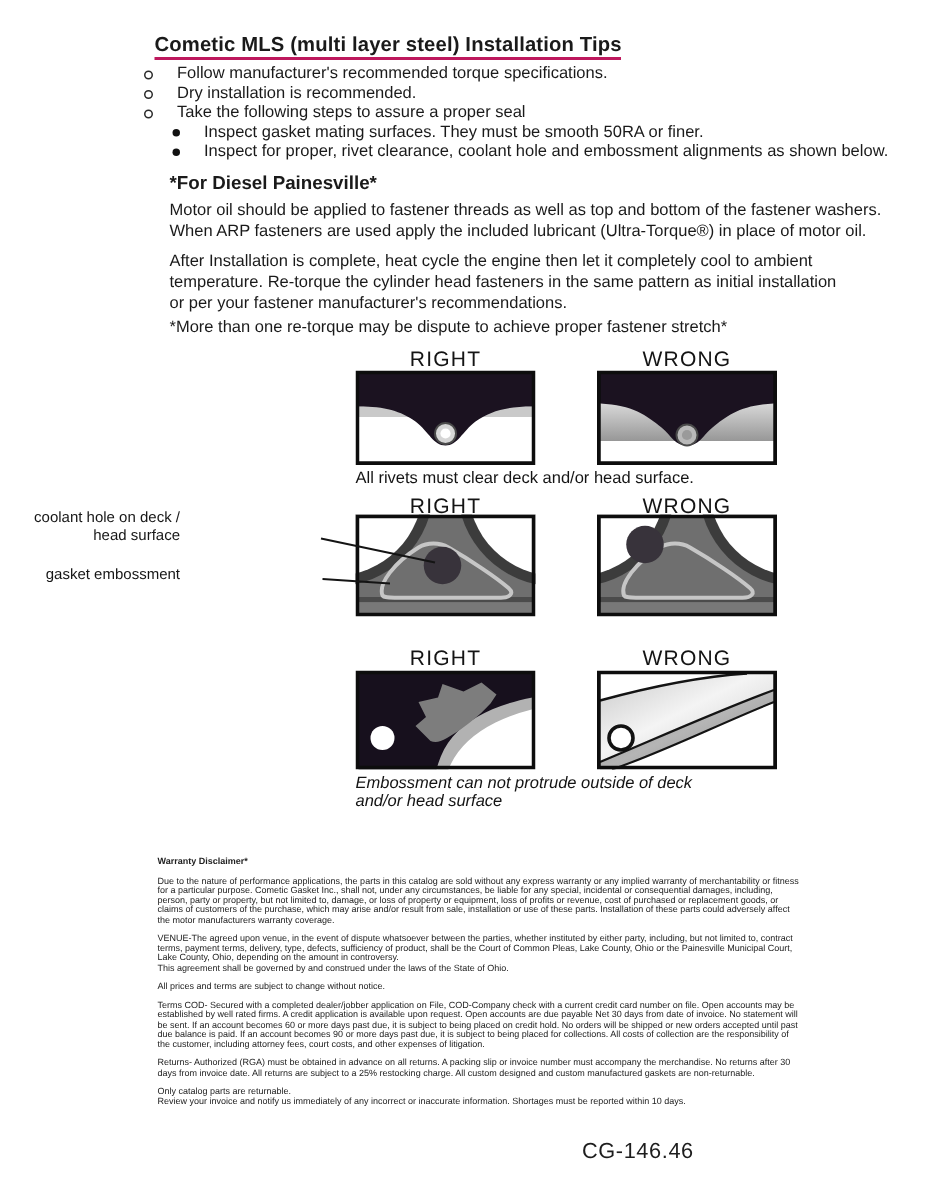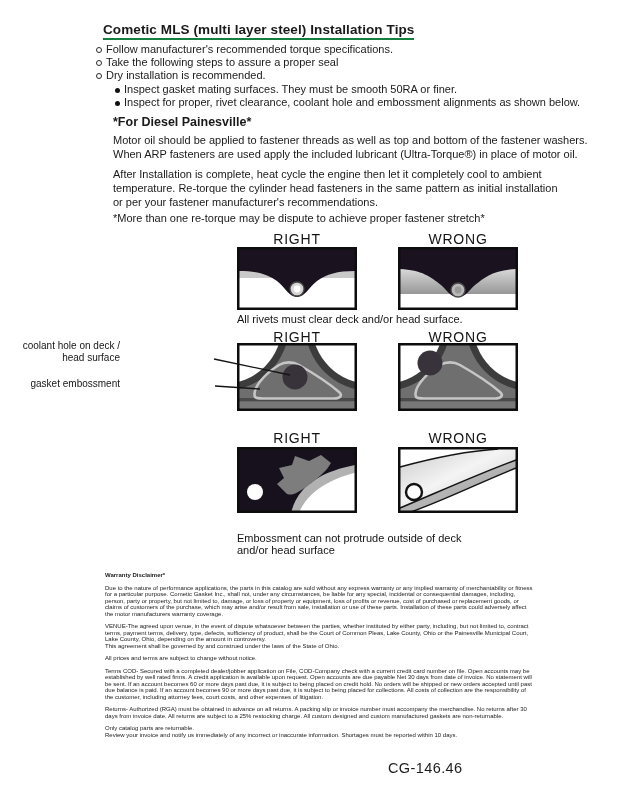--- a/index.html
+++ b/index.html
@@ -2,29 +2,29 @@
 <html><head>
 <meta charset="utf-8">
 <style>
   html,body { margin:0; padding:0; background:#ffffff; }
   .page {
     position:relative; width:618px; height:800px; background:#ffffff;
     font-family:"Liberation Sans", sans-serif; color:#1a1a1a; overflow:hidden;
   }
   .title {
     position:absolute; left:103px; top:22px; font-size:13.5px; font-weight:bold;
-    border-bottom:2px solid #15803d; padding-bottom:1px; letter-spacing:0.1px;
+    border-bottom:2px solid #be185d; padding-bottom:1px; letter-spacing:0.1px;
   }
   .bullets { position:absolute; left:96px; top:43px; font-size:11px; }
-  .b-row { display:flex; align-items:flex-start; height:13px; }
+  .b-row { display:flex; align-items:flex-start; height:13px;gap:12px; }
   .dot-open { width:4px; height:4px; border:1px solid #2a2a2a; border-radius:50%;
     margin:3.5px 4px 0 0; flex:none; background:#fff; }
   .dot-fill { width:5px; height:5px; background:#111; border-radius:50%;
     margin:3.5px 4px 0 0; flex:none; }
-  .sub { margin-left:19px;align-items:center; }
+  .sub { margin-left:19px; }
   .h2 { position:absolute; left:113px; top:115px; font-size:12.5px; font-weight:bold; }
   .para { position:absolute; left:113px; font-size:11px; line-height:14px; white-space:pre-line; }
   .dlabel { position:absolute; width:120px; text-align:center; font-size:14px;
     letter-spacing:0.8px; color:#141414; }
   .dbox { position:absolute; width:120px; }
   .dbox svg { display:block; }
   .caption { position:absolute; font-size:11px; line-height:12px; white-space:pre-line; color:#141414; }
   .ann-wrap { position:absolute; left:0; top:330px; width:528px; height:100px; }
   .ann-label { position:absolute; font-size:10px; line-height:11.5px; text-align:right; color:#161616; }
   .ann-svg { position:absolute; left:0; top:0; }
@@ -42,25 +42,25 @@
 
   <div class="title">Cometic MLS (multi layer steel) Installation Tips</div>
 
   <div class="bullets">
     <div class="b-row">
       <span class="dot-open"></span>
       <span>Follow manufacturer's recommended torque specifications.</span>
     </div>
     <div class="b-row">
       <span class="dot-open"></span>
-      <span>Take the following steps to assure a proper seal</span>
+      <span>Dry installation is recommended.</span>
     </div>
     <div class="b-row">
       <span class="dot-open"></span>
-      <span>Dry installation is recommended.</span>
+      <span>Take the following steps to assure a proper seal</span>
     </div>
     <div class="b-row sub">
       <span class="dot-fill"></span>
       <span>Inspect gasket mating surfaces.  They must be smooth 50RA or finer.</span>
     </div>
     <div class="b-row sub">
       <span class="dot-fill"></span>
       <span>Inspect for proper, rivet clearance, coolant hole and embossment alignments as shown below.</span>
     </div>
   </div>
@@ -181,21 +181,21 @@
       <rect x="0" y="0" width="120" height="66" fill="#ffffff"></rect>
       <path d="M2,20 C35,11 70,4 100,2 L118,2 L118,13 C80,27 38,46 2,61 Z" fill="url(#gE1)"></path>
       <path d="M2,61 C38,46 80,27 118,13 L118,21 C85,34 45,54 10,66 L2,66 Z" fill="url(#gE2)"></path>
       <path d="M2,20 C35,11 70,4 100,2" stroke="#141414" stroke-width="1.6" fill="none"></path>
       <path d="M2,61 C38,46 80,27 118,13" stroke="#141414" stroke-width="1.5" fill="none"></path>
       <path d="M10,66 C45,54 85,34 118,21" stroke="#141414" stroke-width="1.4" fill="none"></path>
       <circle cx="16" cy="45" r="8" fill="#ffffff" stroke="#121212" stroke-width="2.4"></circle>
       <rect x="1.25" y="1.25" width="117.5" height="63.5" fill="none" stroke="#0d0d0d" stroke-width="2.5"></rect>
     </svg>
   </div>
-  <div class="caption" style="left:237px; top:532px;">Embossment can not protrude outside of deck
+  <div class="caption" style="left:237px; top:516px;font-style:italic;">Embossment can not protrude outside of deck
 and/or head surface</div>
 
   <div class="legal">
     <p class="legal-h">Warranty Disclaimer*</p>
     <p>Due to the nature of performance applications, the parts in this catalog are sold without any express warranty or any implied warranty of merchantability or fitness for a particular purpose.  Cometic Gasket Inc., shall not, under any circumstances, be liable for any special, incidental or consequential damages, including, person, party or property, but not limited to, damage, or loss of property or equipment, loss of profits or revenue, cost of purchased or replacement goods, or claims of customers of the purchase, which may arise and/or result from sale, installation or use of these parts.  Installation of these parts could adversely affect the motor manufacturers warranty coverage.</p>
     <p>VENUE-The agreed upon venue, in the event of dispute whatsoever between the parties, whether instituted by either party, including, but not limited to, contract terms, payment terms, delivery, type, defects, sufficiency of product, shall be the Court of Common Pleas, Lake County, Ohio or the Painesville Municipal Court, Lake County, Ohio, depending on the amount in controversy.
 This agreement shall be governed by and construed under the laws of the State of Ohio.</p>
     <p>All prices and terms are subject to change without notice.</p>
     <p>Terms COD- Secured with a completed dealer/jobber application on File, COD-Company check with a current credit card number on file.  Open accounts may be established by well rated firms.  A credit application is available upon request.  Open accounts are due payable Net 30 days from date of invoice.  No statement will be sent.  If an account becomes 60 or more days past due, it is subject to being placed on credit hold.  No orders will be shipped or new orders accepted until past due balance is paid.  If an account becomes 90 or more days past due, it is subject to being placed for collections.  All costs of collection are the responsibility of the customer, including attorney fees, court costs, and other expenses of litigation.</p>
     <p>Returns- Authorized (RGA) must be obtained in advance on all returns.  A packing slip or invoice number must accompany the merchandise.  No returns after 30 days from invoice date.  All returns are subject to a 25% restocking charge.  All custom designed and custom manufactured gaskets are non-returnable.</p>

